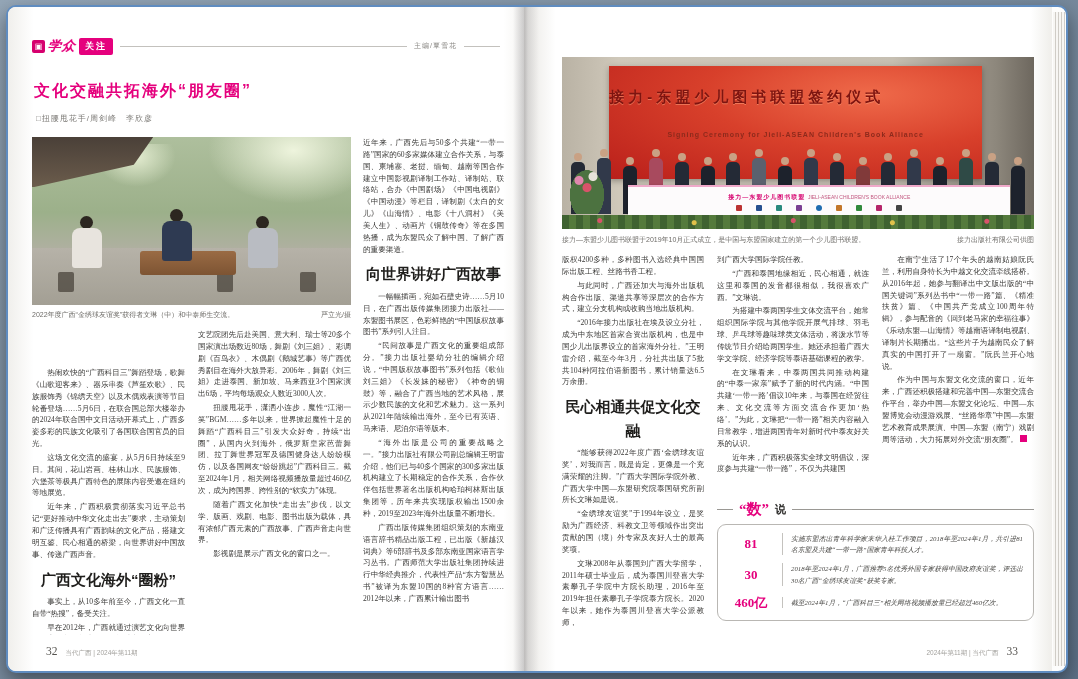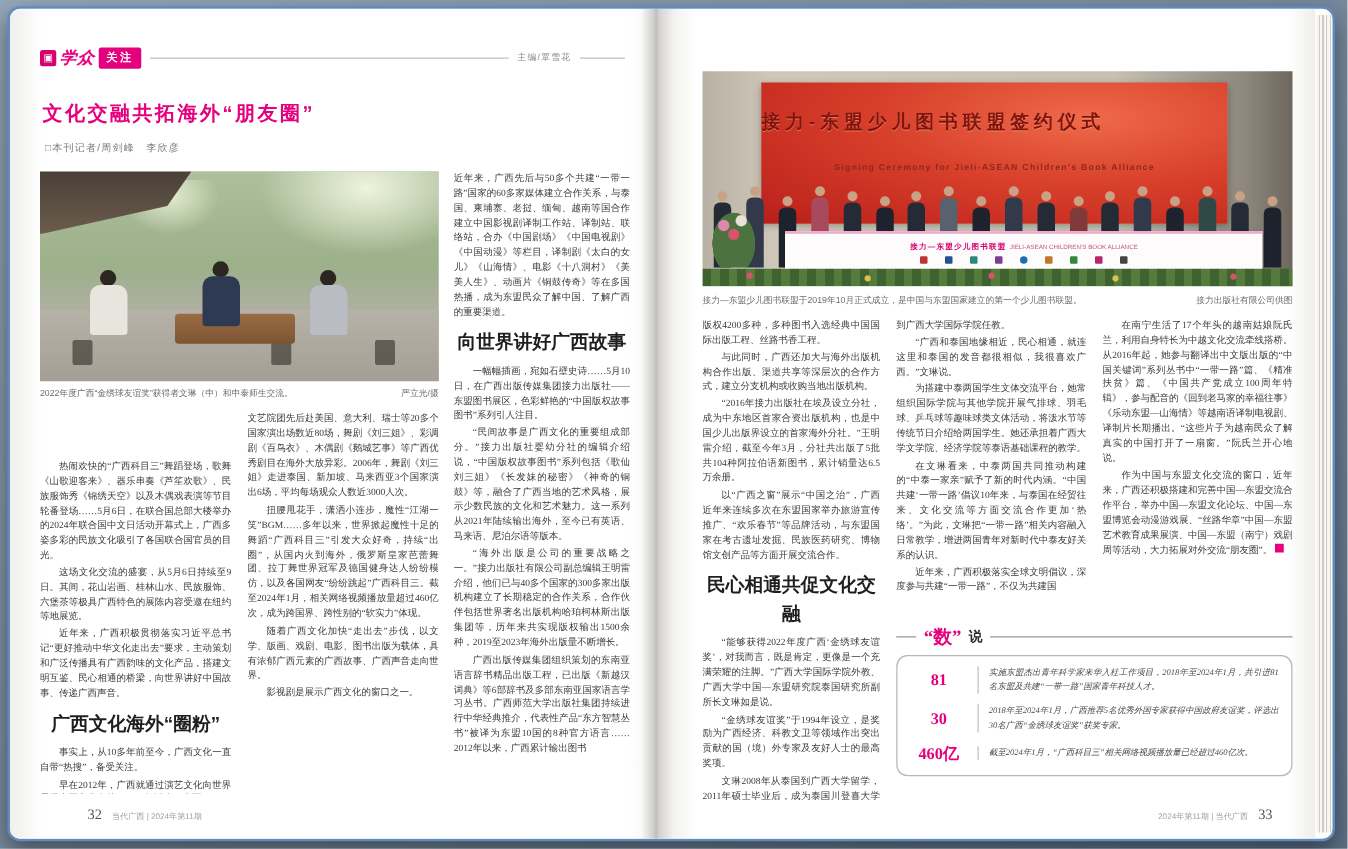--- a/index.html
+++ b/index.html
@@ -62,21 +62,21 @@
   .cols2{display:flex;gap:13px;margin-top:9px;}
   .tcol{font-family:"Liberation Serif",serif;font-size:7.6px;line-height:1.56;color:#3b3a38;text-align:justify;overflow:hidden;}
   .c-left{width:153px;height:268px;margin-top:38px;}
   .c-mid{width:153px;height:268px;}
   .c3{width:160px;height:470px;}
   .para{margin:0 0 2px 0;text-indent:2em;}
   .para.cont{text-indent:0;}
   .subhead{font-family:"Liberation Sans",sans-serif;font-size:15px;font-weight:bold;color:#1f1e1c;
     text-align:center;margin:7px 0 5px 0;text-indent:0;}
   .footer{position:absolute;bottom:13px;font-size:6.5px;color:#a3a19d;display:flex;align-items:baseline;gap:8px;}
-  .f-left{left:38px;margin-left:24px;}
+  .f-left{left:38px;}
   .f-right{right:34px;}
   .pgnum{font-size:11.5px;color:#55534f;font-family:"Liberation Serif",serif;}
 
   
   .photo2{position:relative;margin:50px 18px 0 38px;height:172px;overflow:hidden;
     background:linear-gradient(90deg,#b9b2a4 0%,#cfc8ba 12%,#c6bfb2 70%,#8d877c 92%,#6d675e 100%);}
   .screen{position:absolute;left:10%;top:5%;width:79%;height:66%;
     background:radial-gradient(ellipse at 70% 25%,#ef6a4a 0%,#d8402b 45%,#b91f1a 100%);
     box-shadow:0 2px 6px rgba(0,0,0,.3);}
   .scr-title{position:absolute;left:0;right:0;top:20%;color:#7e1410;
@@ -147,21 +147,21 @@
         <span class="sq">▣</span>
         <span class="script">学众</span>
         <span class="tag">关注</span>
       </div>
       <div class="rule"></div>
       <span class="editor">主编/覃雪花</span>
       <div class="rule short"></div>
     </div>
 
     <div class="art-title">文化交融共拓海外“朋友圈”</div>
-    <div class="byline">□本刊记者/周剑峰　李欣彦</div>
+    <div class="byline">□扭腰甩花手/周剑峰　李欣彦</div>
 
     <div class="content-l">
       <div class="left-stack">
 
         <div class="photo1">
           <div class="ph-sky"></div>
           <div class="ph-sky2"></div>
           <div class="ph-trees"></div>
           <div class="ph-roof"></div>
           <div class="ph-floor"></div>
@@ -274,21 +274,20 @@
     <div class="cap-row2">
       <span>接力—东盟少儿图书联盟于2019年10月正式成立，是中国与东盟国家建立的第一个少儿图书联盟。</span>
       <span>接力出版社有限公司供图</span>
     </div>
 
     <div class="content-r">
       <div class="tcol rc1">
         <p class="para cont">版权4200多种，多种图书入选经典中国国际出版工程、丝路书香工程。</p>
         <p class="para">与此同时，广西还加大与海外出版机构合作出版、渠道共享等深层次的合作方式，建立分支机构或收购当地出版机构。</p>
         <p class="para">“2016年接力出版社在埃及设立分社，成为中东地区首家合资出版机构，也是中国少儿出版界设立的首家海外分社。”王明雷介绍，截至今年3月，分社共出版了5批共104种阿拉伯语新图书，累计销量达6.5万余册。</p>
-        <p class="para">以“广西之窗”展示“中国之治”，广西近年来连续多次在东盟国家举办旅游宣传推广、“欢乐春节”等品牌活动，与东盟国家在考古遗址发掘、民族医药研究、博物馆文创产品等方面开展交流合作。</p>
         <p class="subhead">民心相通共促文化交融</p>
         <p class="para">“能够获得2022年度广西‘金绣球友谊奖’，对我而言，既是肯定，更像是一个充满荣耀的注脚。”广西大学国际学院外教、广西大学中国—东盟研究院泰国研究所副所长文琳如是说。</p>
         <p class="para">“金绣球友谊奖”于1994年设立，是奖励为广西经济、科教文卫等领域作出突出贡献的国（境）外专家及友好人士的最高奖项。</p>
         <p class="para">文琳2008年从泰国到广西大学留学，2011年硕士毕业后，成为泰国川登喜大学素攀孔子学院中方院长助理，2016年至2019年担任素攀孔子学院泰方院长。2020年以来，她作为泰国川登喜大学公派教师，</p>
       </div>
 
       <div class="r-area">
         <div class="r-two">
           <div class="tcol rc2">
             <p class="para cont">到广西大学国际学院任教。</p>

